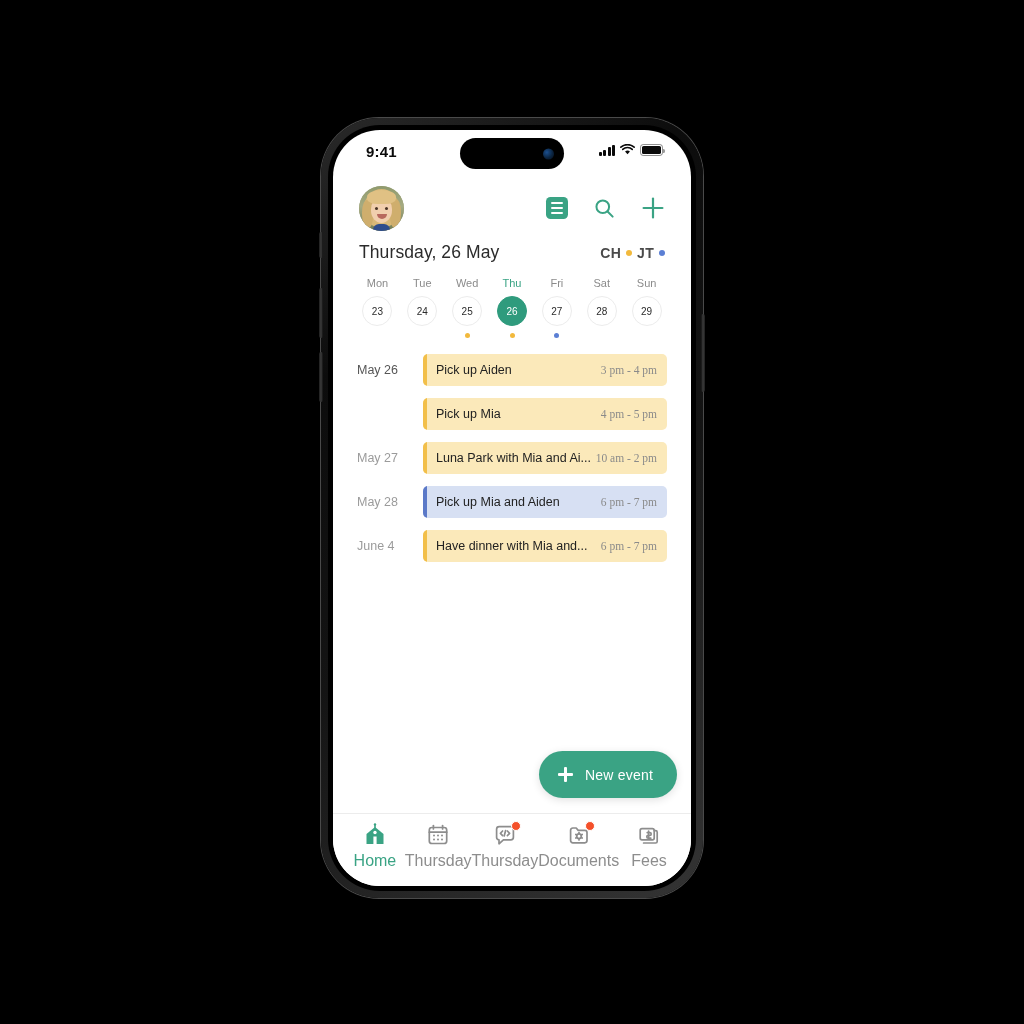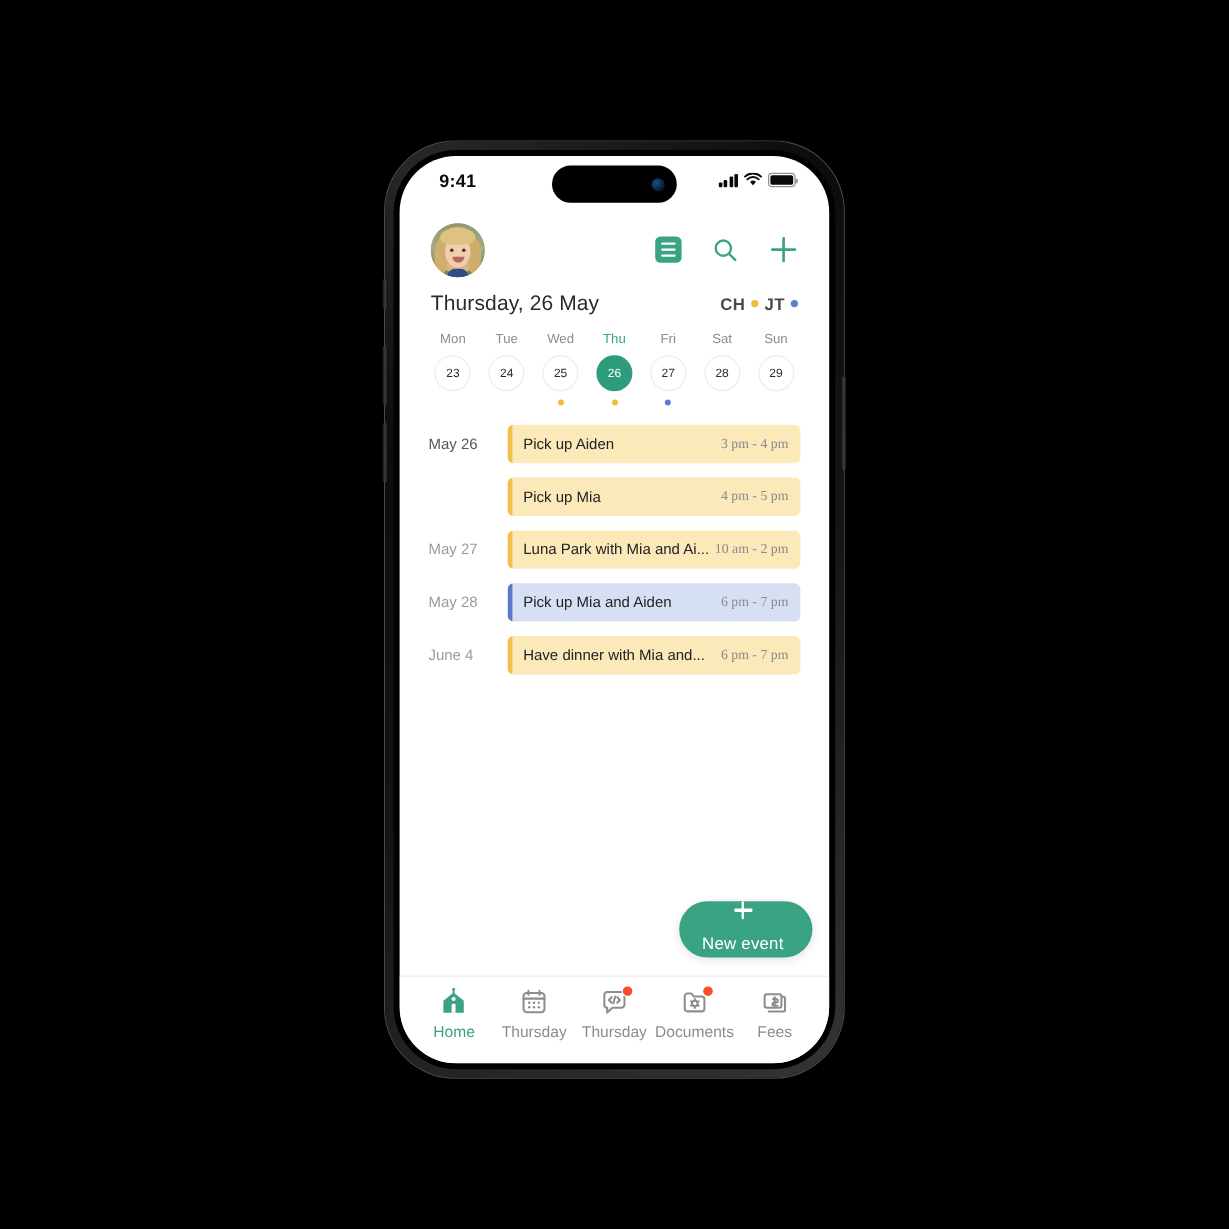--- a/index.html
+++ b/index.html
@@ -273,21 +273,20 @@
     bottom: 88px;
     height: 47px;
     padding: 0 24px 0 19px;
     border-radius: 24px;
     background: #3aa384;
     display: flex;
     align-items: center;
     gap: 12px;
     cursor: pointer;
     box-shadow: 0 2px 8px rgba(0,0,0,.12);
-    flex-direction: column;
   }
   #fab-plus-icon {
     width: 15px; height: 15px;
     position: relative;
     flex: none;
   }
   #fab-plus-icon::before, #fab-plus-icon::after {
     content:''; position:absolute; background:#fff; border-radius:1px;
   }
   #fab-plus-icon::before { left:0; top:6.3px; width:15px; height:2.4px; }
@@ -309,21 +308,21 @@
     display: flex;
     flex-direction: column;
     align-items: center;
     justify-content: flex-start;
     padding-top: 9px;
     cursor: pointer;
     position: relative;
   }
   .nav-icon-wrap { position: relative; width: 26px; height: 24px; }
   .nav-label {
-    font-size: 13px;
+    font-size: 16px;
     color: #8d8d8d;
     margin-top: 5px;
   }
   .nav-item.active .nav-label { color: #3aa384; }
   .nav-badge {
     position: absolute;
     right: -3px; top: -2px;
     width: 8px; height: 8px;
     border-radius: 50%;
     background: #f4502a;

